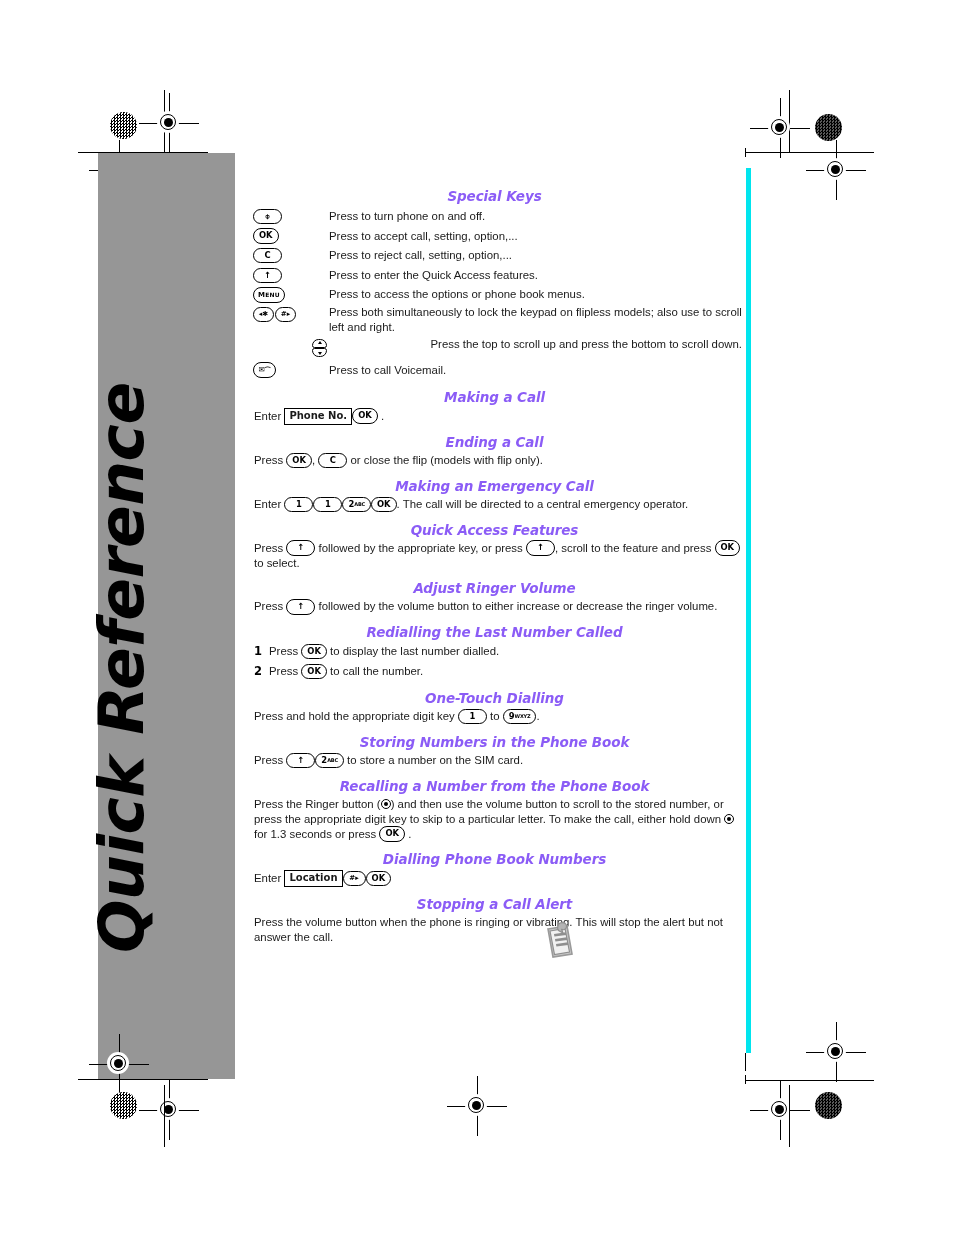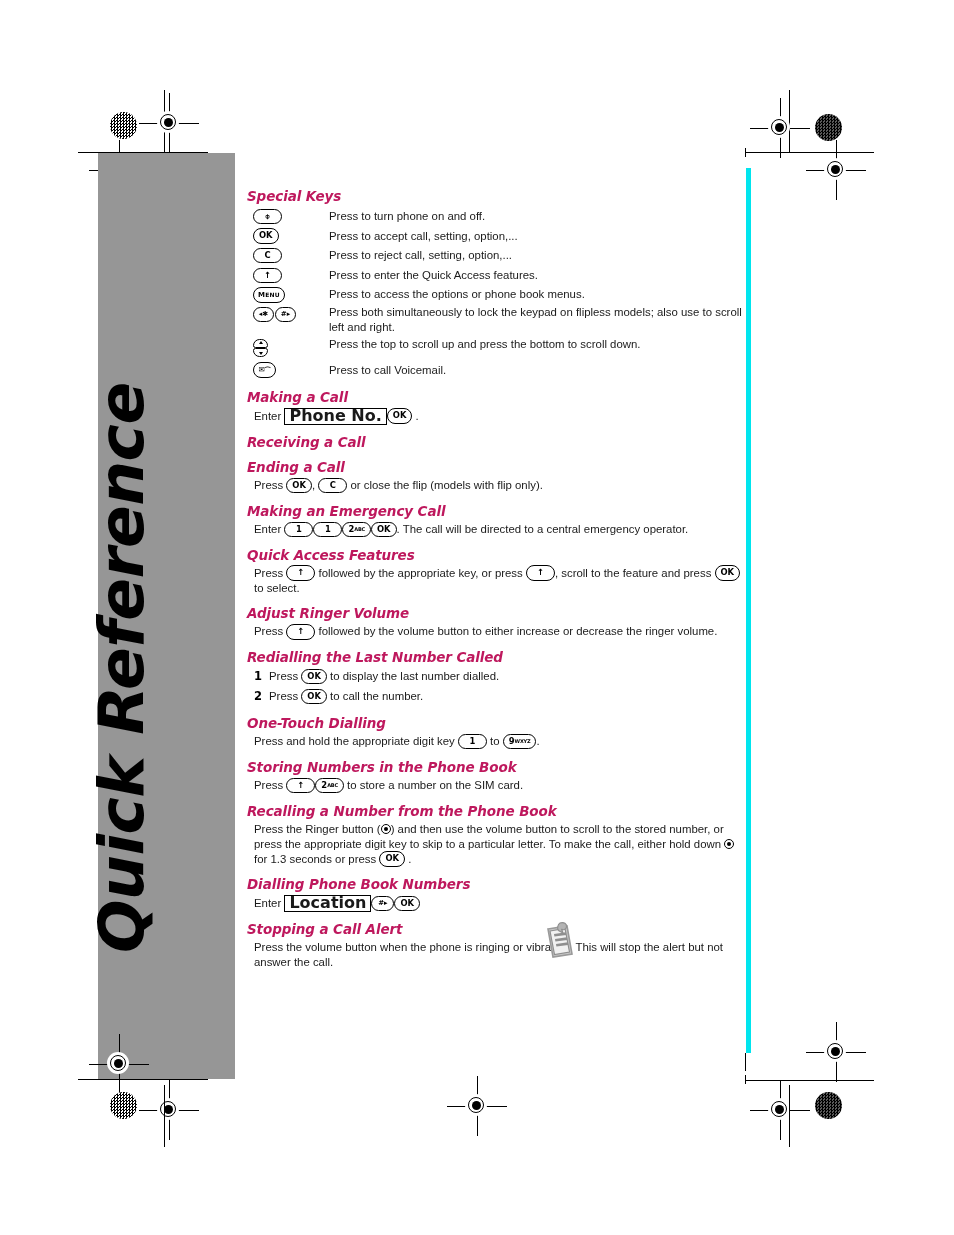--- a/index.html
+++ b/index.html
@@ -106,23 +106,24 @@
     left: 247px;
     top: 188px;
     width: 495px;
   }
 
   h2.sec {
     font-family: "DejaVu Sans", sans-serif;
     font-weight: bold;
     font-style: italic;
     font-size: 13.5px;
-    color: #be185d;
+    color: #8b5cf6;
     margin: 0 0 3px 0;
     letter-spacing: -0.1px;
+    text-align: center;
   }
   .sec-block { margin-bottom: 9px; }
 
   .body-text {
     font-family: "Liberation Sans", sans-serif;
     font-size: 11.4px;
     line-height: 15px;
     color: #1a1a1a;
     margin-left: 7px;
   }
@@ -157,41 +158,41 @@
     letter-spacing: -0.2px;
   }
 
   
   .boxlabel {
     display: inline-block;
     border: 1.4px solid #000;
     background: #fff;
     font-family: "DejaVu Sans", sans-serif;
     font-weight: bold;
-    font-size: 16px;
+    font-size: 10px;
     padding: 1px 4px 2px 4px;
     vertical-align: middle;
     position: relative;
     top: -0.5px;
     line-height: 12px;
   }
 
   
   .keys-table { border-collapse: collapse; margin-left: 6px; }
   .keys-table td {
     padding: 0;
     vertical-align: top;
     font-family: "Liberation Sans", sans-serif;
     font-size: 11.4px;
     line-height: 19.6px;
     color: #1a1a1a;
   }
   .keys-table td.kcell { width: 74px; white-space: nowrap; }
   .keys-table td.dcell { padding-left: 2px; }
-  .keys-table tr.tall td { line-height: 19.6px; }
+  .keys-table tr.tall td { line-height: 19.6px; text-align: right; }
   .keys-table .desc2 { line-height: 15px; margin-top: 8px; }
 
   
   .rocker {
     display: inline-block;
     width: 15px; height: 19px;
     position: relative;
     top: 4px;
   }
   .rocker .half {
@@ -381,21 +382,20 @@
   <div class="sec-block" style="margin-top:4px;">
     <h2 class="sec">Making a Call</h2>
     <div class="body-text">
       <span>Enter</span>
       <span class="boxlabel">Phone No.</span><span class="key">OK</span>
       <span>.</span>
     </div>
   </div>
 
   <div class="sec-block">
-    <h2 class="sec">Receiving a Call</h2>
   </div>
 
   <div class="sec-block">
     <h2 class="sec">Ending a Call</h2>
     <div class="body-text">
       <span>Press</span>
       <span class="key">OK</span><span>,</span>
       <span class="key wide">C</span>
       <span>or close the flip (models with flip only).</span>
     </div>

